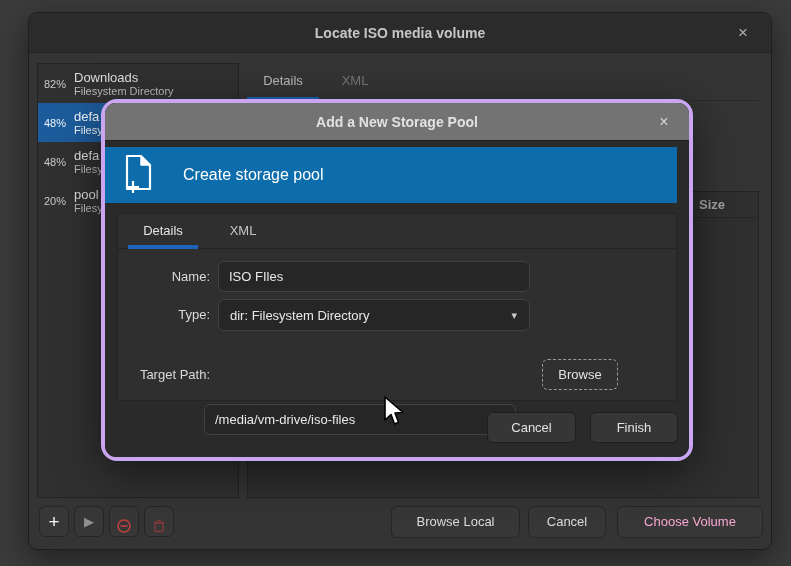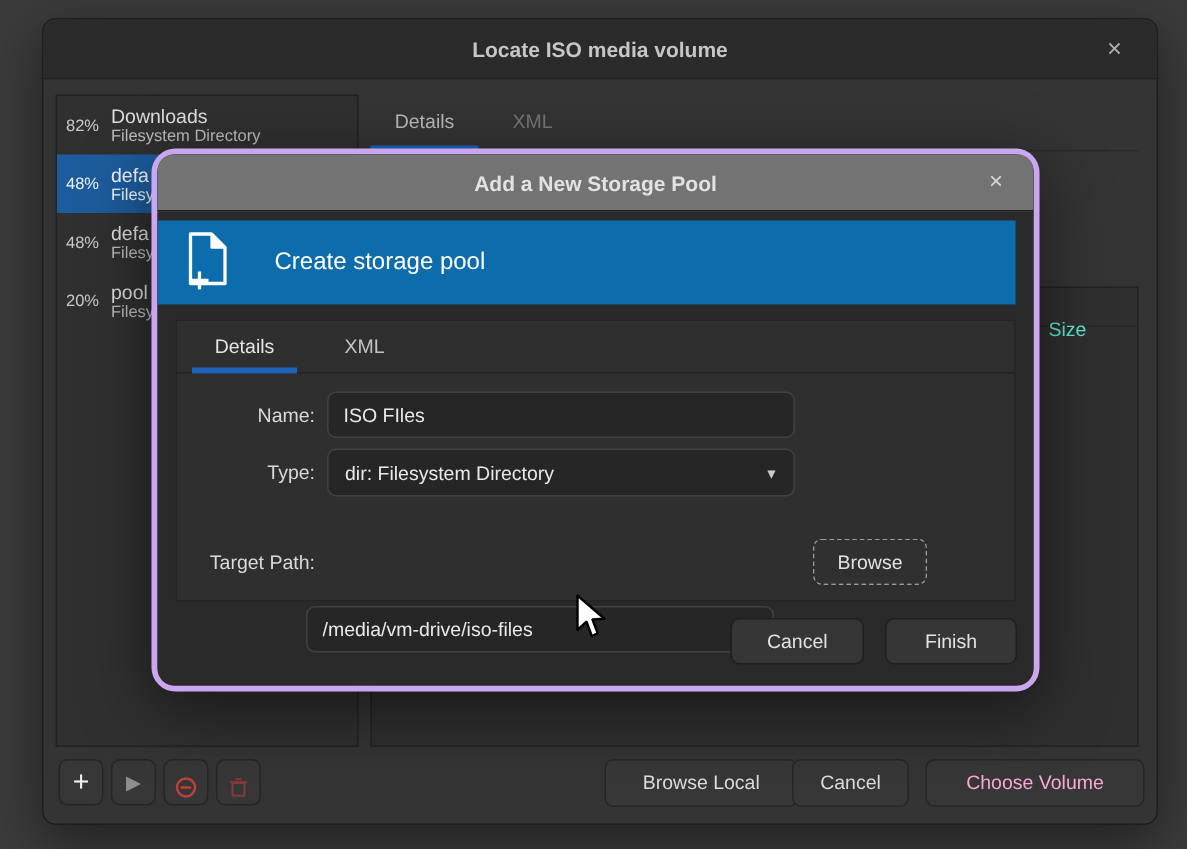--- a/index.html
+++ b/index.html
@@ -37,21 +37,21 @@
   .bg-tab.active { color:#b9b9b9; }
   .bg-tab.inactive { color:#757575; }
   .bg-tab.active::after { content:""; position:absolute; left:0; right:0; bottom:-1px;
                           height:4px; background:#1d64b8; }
 
   
   .volume-panel { position:absolute; left:218px; top:178px; width:512px; height:307px;
                   background:#2f2f2f; border:1px solid #232323; }
   .volume-header { height:26px; border-bottom:1px solid #262626; position:relative; }
   .size-col { position:absolute; left:451px; top:0; line-height:26px; font-size:13px;
-              font-weight:normal; color:#5eead4;margin-top:15px; }
+              font-weight:bold; color:#a3a3a3; }
 
   
   .tool-btn { position:absolute; top:493px; width:30px; height:31px; background:#373737;
               border:1px solid #262626; border-radius:6px; text-align:center; }
   .tool-btn span { line-height:29px; }
   .btn { position:absolute; top:493px; height:32px; background:#373737; border:1px solid #262626;
          border-radius:6px; color:#dcdcdc; font-size:13px; text-align:center; }
   .btn span { line-height:30px; }
   .btn.disabled { color:#f9a8d4; }
 
@@ -169,21 +169,21 @@
     <div class="tool-btn" style="left:115px;">
       <span style="display:block;padding-top:7px;opacity:.55;">
         <svg width="16" height="16" viewBox="0 0 16 16">
           <rect x="4" y="5" width="8" height="8.5" rx="1" fill="none" stroke="#c0403e" stroke-width="1.4"></rect>
           <line x1="2.5" y1="4.5" x2="13.5" y2="4.5" stroke="#c0403e" stroke-width="1.4"></line>
           <line x1="6" y1="2.5" x2="10" y2="2.5" stroke="#c0403e" stroke-width="1.4"></line>
         </svg>
       </span>
     </div>
 
-    <div class="btn" style="left:362px;width:129px;margin-left:12px;">
+    <div class="btn" style="left:362px;width:129px;">
       <span>Browse Local</span>
     </div>
     <div class="btn" style="left:499px;width:78px;">
       <span>Cancel</span>
     </div>
     <div class="btn disabled" style="left:588px;width:146px;">
       <span>Choose Volume</span>
     </div>
   </div>
 

